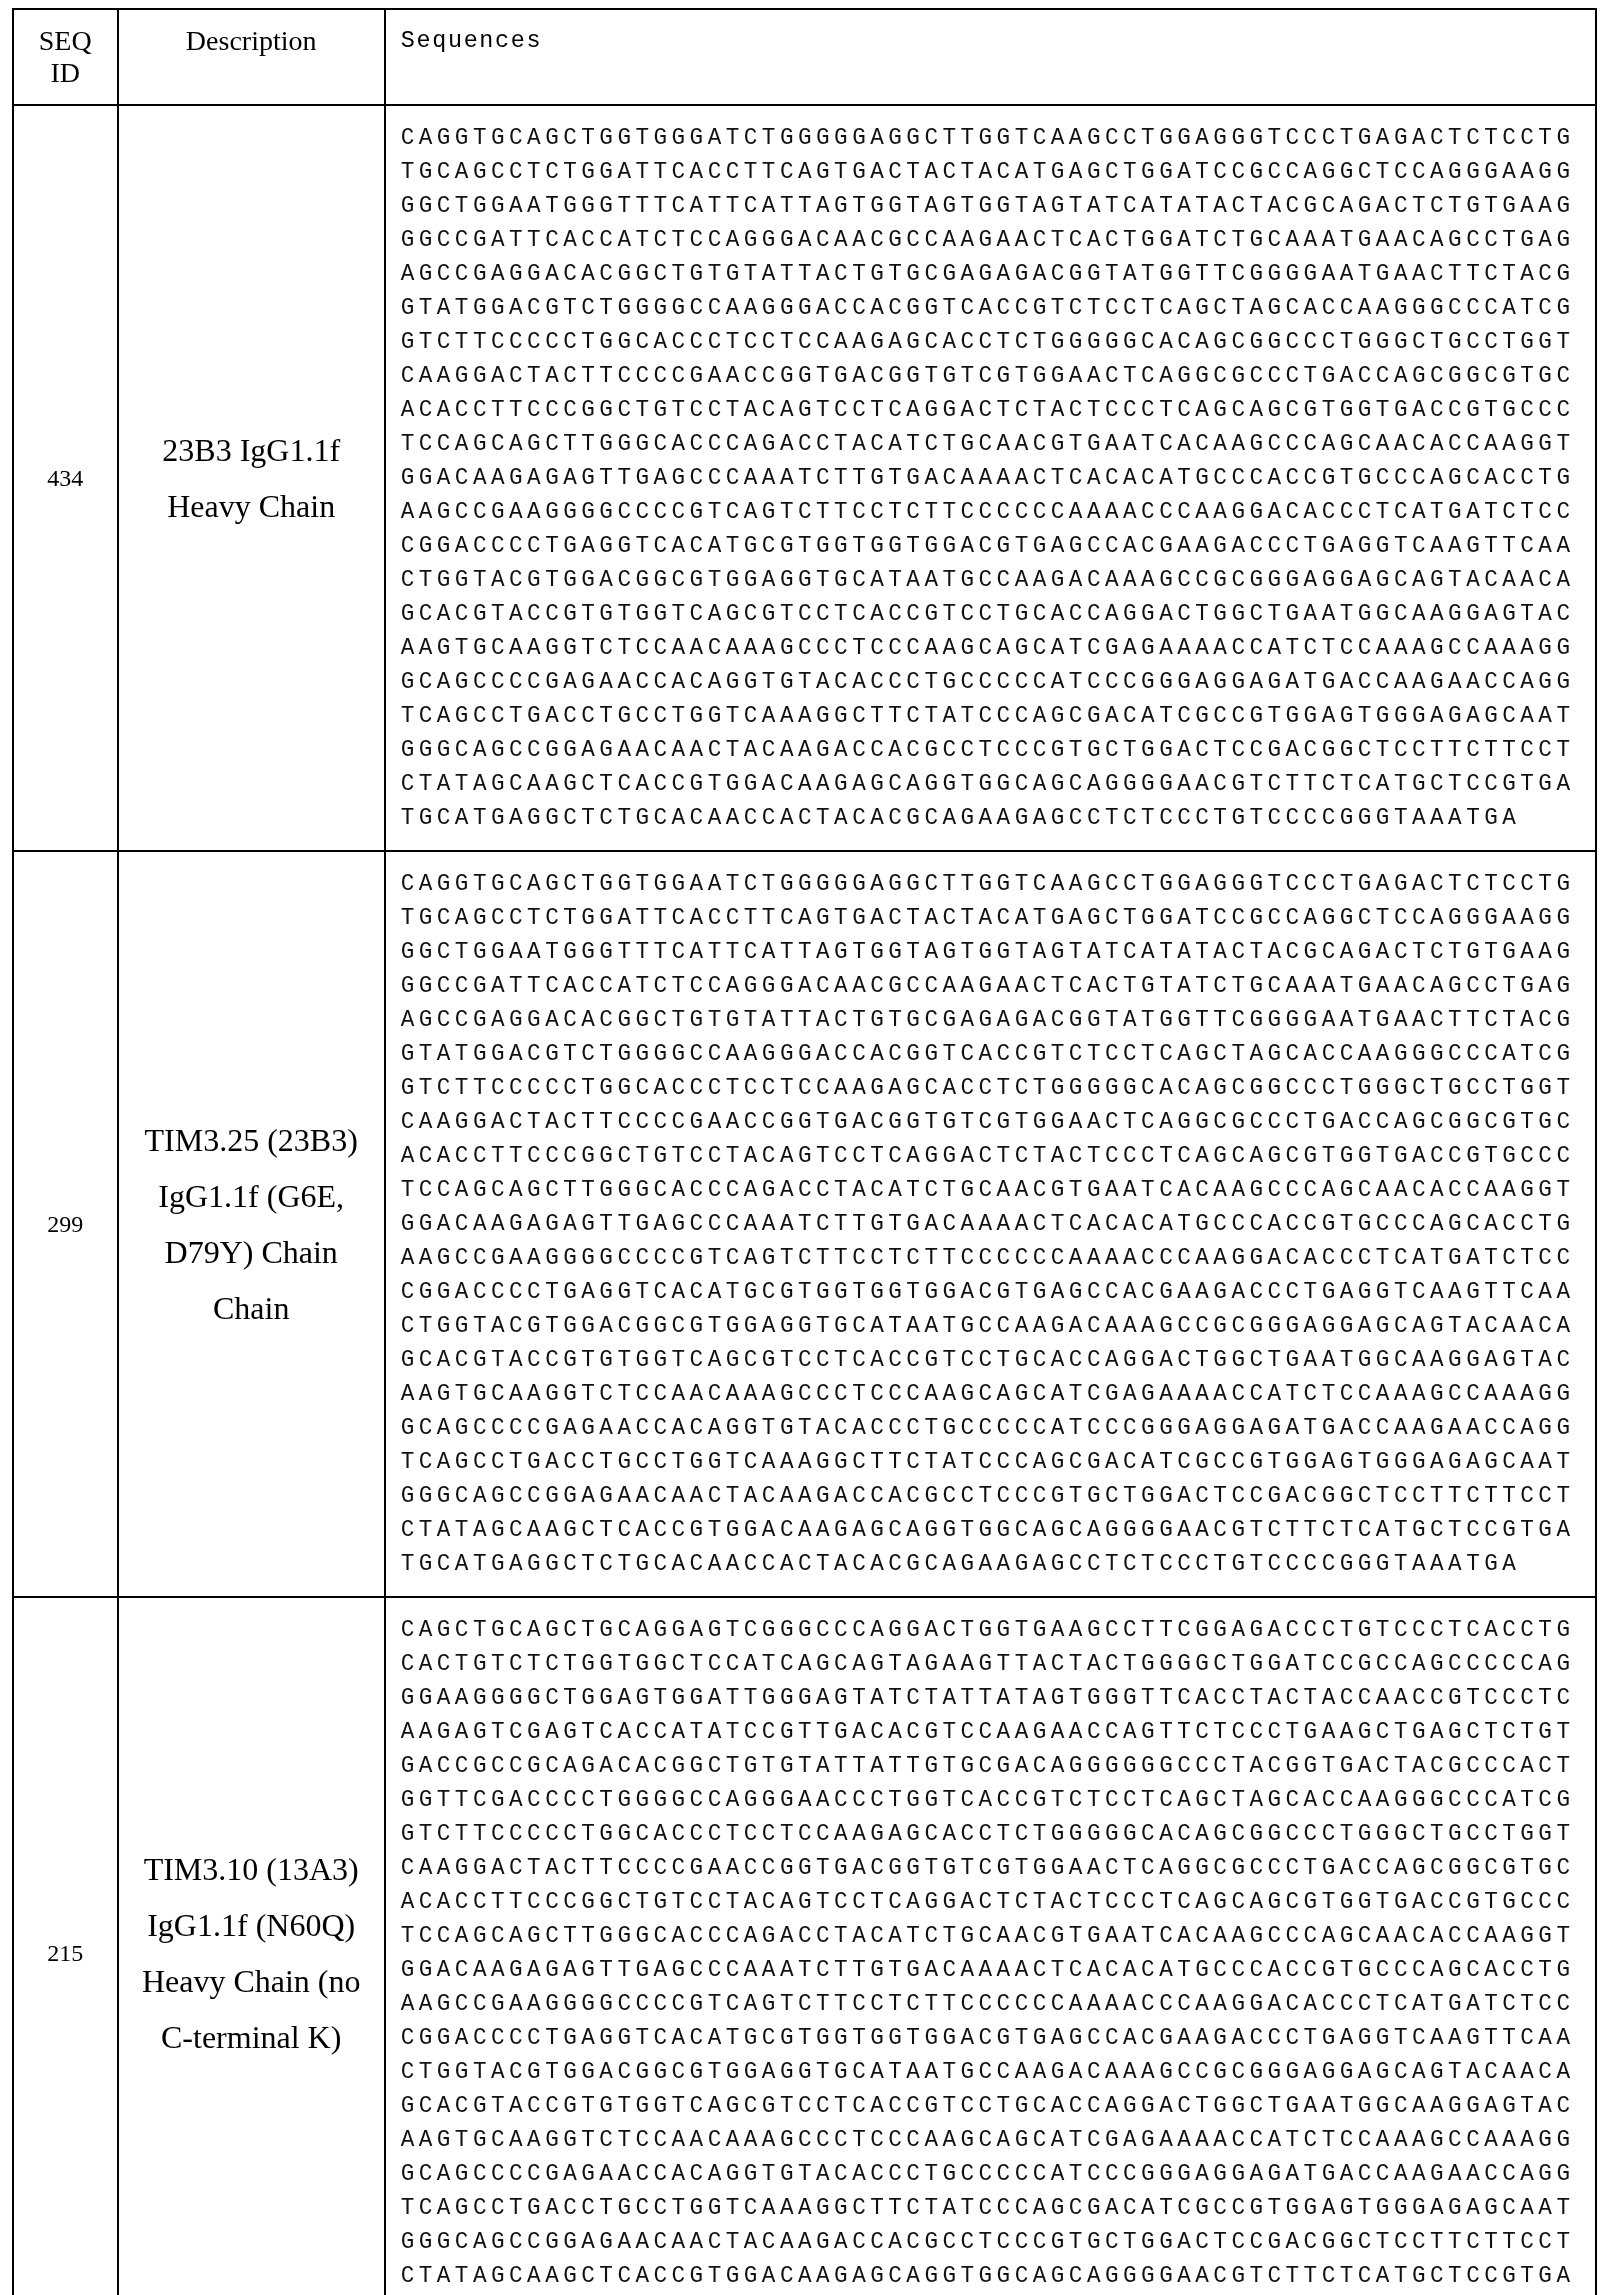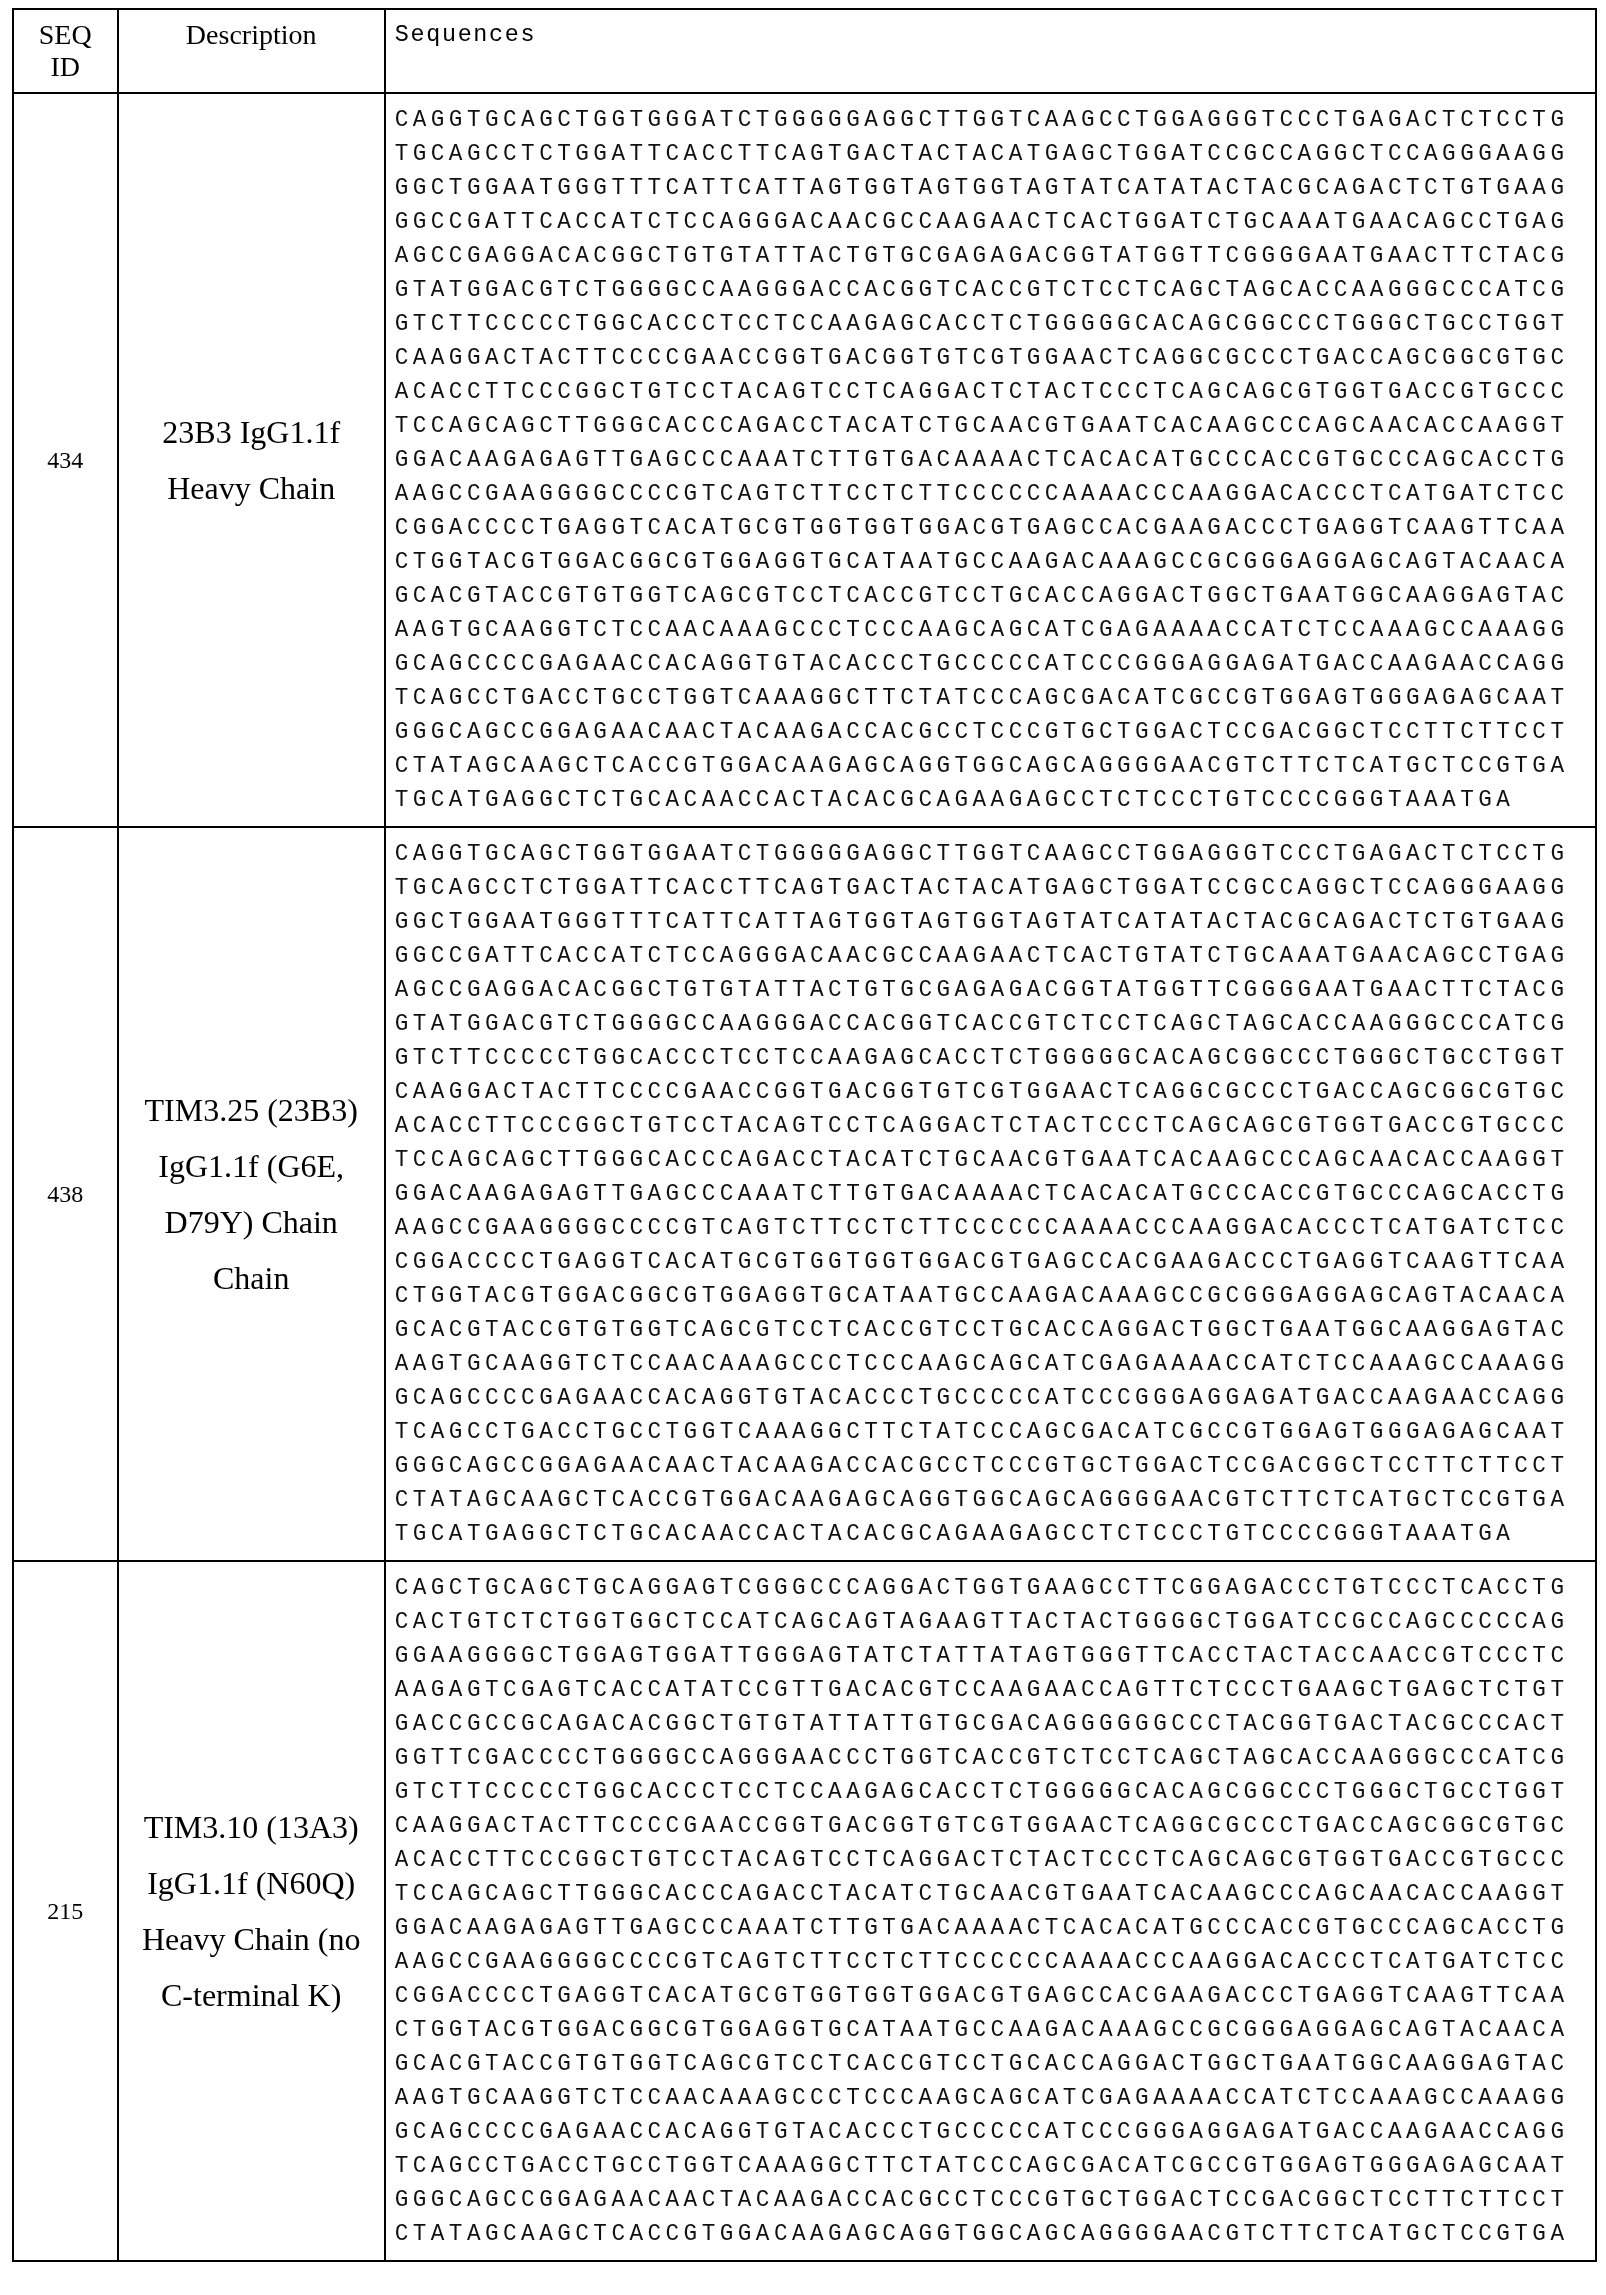--- a/index.html
+++ b/index.html
@@ -2,21 +2,21 @@
 <html style="font-size:13.4px"><head>
 <meta charset="utf-8">
 <style>
   html, body { margin:0; padding:0; background:#ffffff; }
   body { width:1606px; height:2295px; position:relative; overflow:hidden; font-family:"Liberation Serif", serif; color:#000; }
   table.seq-table {
     position:absolute; left:11.7px; top:8.4px; width:1584px;
     border-collapse:collapse; table-layout:fixed;
   }
   table.seq-table td, table.seq-table th {
-    border:2.5px solid #000; padding:9px; vertical-align:middle;
+    border:2.5px solid #000; padding:15px; vertical-align:middle;
   }
   col.c-id { width:105px; }
   col.c-desc { width:267px; }
   col.c-seq { width:1211px; }
   th { font-weight:normal; vertical-align:top !important; }
   th.h-id, th.h-desc { font-family:"Liberation Serif", serif; font-size:28px; line-height:32px; text-align:center; padding-top:3.3px; }
   th.h-seq { font-family:"Liberation Mono", monospace; font-size:23.4px; line-height:32px; text-align:left; letter-spacing:1.7px; padding-top:1.7px; }
   tr.header-row { height:79px; }
   td.id-cell { text-align:center; font-size:24px; line-height:33px; }
   td.desc-cell { text-align:center; font-size:32px; line-height:56px; padding:0 8.4px; }
@@ -68,21 +68,21 @@
           <div class="seq-line">GCACGTACCGTGTGGTCAGCGTCCTCACCGTCCTGCACCAGGACTGGCTGAATGGCAAGGAGTAC</div>
           <div class="seq-line">AAGTGCAAGGTCTCCAACAAAGCCCTCCCAAGCAGCATCGAGAAAACCATCTCCAAAGCCAAAGG</div>
           <div class="seq-line">GCAGCCCCGAGAACCACAGGTGTACACCCTGCCCCCATCCCGGGAGGAGATGACCAAGAACCAGG</div>
           <div class="seq-line">TCAGCCTGACCTGCCTGGTCAAAGGCTTCTATCCCAGCGACATCGCCGTGGAGTGGGAGAGCAAT</div>
           <div class="seq-line">GGGCAGCCGGAGAACAACTACAAGACCACGCCTCCCGTGCTGGACTCCGACGGCTCCTTCTTCCT</div>
           <div class="seq-line">CTATAGCAAGCTCACCGTGGACAAGAGCAGGTGGCAGCAGGGGAACGTCTTCTCATGCTCCGTGA</div>
           <div class="seq-line">TGCATGAGGCTCTGCACAACCACTACACGCAGAAGAGCCTCTCCCTGTCCCCGGGTAAATGA</div>
         </td>
       </tr>
       <tr style="height: 710px;">
-        <td class="id-cell">438</td>
+        <td class="id-cell">299</td>
         <td class="desc-cell">TIM3.25 (23B3) IgG1.1f (G6E, D79Y) Chain Chain</td>
         <td class="seq-cell">
           <div class="seq-line">CAGGTGCAGCTGGTGGAATCTGGGGGAGGCTTGGTCAAGCCTGGAGGGTCCCTGAGACTCTCCTG</div>
           <div class="seq-line">TGCAGCCTCTGGATTCACCTTCAGTGACTACTACATGAGCTGGATCCGCCAGGCTCCAGGGAAGG</div>
           <div class="seq-line">GGCTGGAATGGGTTTCATTCATTAGTGGTAGTGGTAGTATCATATACTACGCAGACTCTGTGAAG</div>
           <div class="seq-line">GGCCGATTCACCATCTCCAGGGACAACGCCAAGAACTCACTGTATCTGCAAATGAACAGCCTGAG</div>
           <div class="seq-line">AGCCGAGGACACGGCTGTGTATTACTGTGCGAGAGACGGTATGGTTCGGGGAATGAACTTCTACG</div>
           <div class="seq-line">GTATGGACGTCTGGGGCCAAGGGACCACGGTCACCGTCTCCTCAGCTAGCACCAAGGGCCCATCG</div>
           <div class="seq-line">GTCTTCCCCCTGGCACCCTCCTCCAAGAGCACCTCTGGGGGCACAGCGGCCCTGGGCTGCCTGGT</div>
           <div class="seq-line">CAAGGACTACTTCCCCGAACCGGTGACGGTGTCGTGGAACTCAGGCGCCCTGACCAGCGGCGTGC</div>

